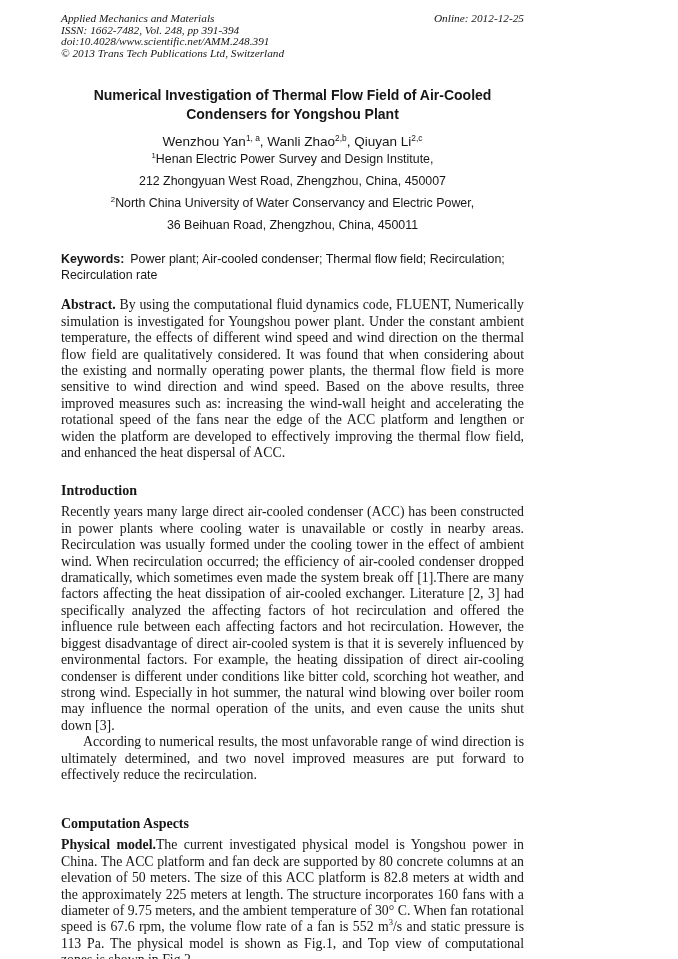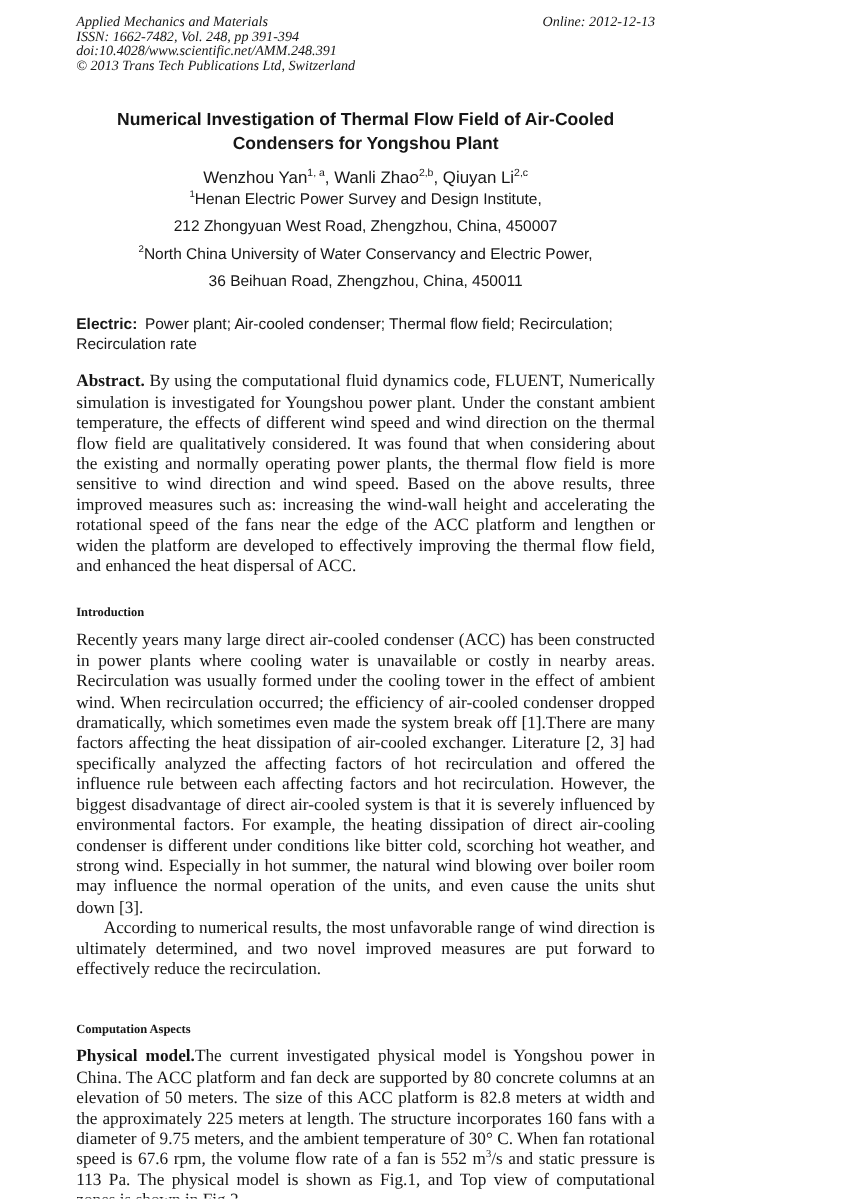--- a/index.html
+++ b/index.html
@@ -61,57 +61,57 @@
   .keywords .kw-label { font-weight: bold; margin-right: 6px; }
   
   .para {
     text-align: justify;
     font-size: 13.8px;
     line-height: 16.4px;
   }
   .abstract { margin-top: 14px; }
   .lead { font-weight: bold; }
   .section-heading {
-    font-size: 10px;
+    font-size: 14px;
     font-weight: bold;
     line-height: 17px;
     margin-top: 21px;
     margin-bottom: 5px;
   }
   .section-heading.computation { margin-top: 32px; }
   .indented { text-indent: 22px; }
 </style>
 </head>
 <body>
 
 <div class="page">
 
   <div class="journal-header">
     <div class="left">
       <div>Applied Mechanics and Materials</div>
       <div>ISSN: 1662-7482, Vol. 248, pp 391-394</div>
       <div>doi:10.4028/www.scientific.net/AMM.248.391</div>
       <div>© 2013 Trans Tech Publications Ltd, Switzerland</div>
     </div>
-    <div class="right">Online: 2012-12-13</div>
+    <div class="right">Online: 2012-12-25</div>
   </div>
 
   <div class="paper-title">Numerical Investigation of Thermal Flow Field of Air-Cooled Condensers for Yongshou Plant</div>
 
   <div class="authors">Wenzhou Yan<sup>1, a</sup>, Wanli Zhao<sup>2,b</sup>, Qiuyan Li<sup>2,c</sup></div>
 
   <div class="affiliations">
     <div class="affil-line"><sup>1</sup>Henan Electric Power Survey and Design Institute,</div>
     <div class="affil-line">212 Zhongyuan West Road, Zhengzhou, China, 450007</div>
     <div class="affil-line"><sup>2</sup>North China University of Water Conservancy and Electric Power,</div>
     <div class="affil-line tight">36 Beihuan Road, Zhengzhou, China, 450011</div>
   </div>
 
   <div class="keywords">
-    <span class="kw-label">Electric:</span><span>Power plant; Air-cooled condenser; Thermal flow field; Recirculation; Recirculation rate</span>
+    <span class="kw-label">Keywords:</span><span>Power plant; Air-cooled condenser; Thermal flow field; Recirculation; Recirculation rate</span>
   </div>
 
   <p class="para abstract"><b class="lead">Abstract.</b> <span>By using the computational fluid dynamics code, FLUENT, Numerically simulation is investigated for Youngshou power plant. Under the constant ambient temperature, the effects of different wind speed and wind direction on the thermal flow field are qualitatively considered. It was found that when considering about the existing and normally operating power plants, the thermal flow field is more sensitive to wind direction and wind speed. Based on the above results, three improved measures such as: increasing the wind-wall height and accelerating the rotational speed of the fans near the edge of the ACC platform and lengthen or widen the platform are developed to effectively improving the thermal flow field, and enhanced the heat dispersal of ACC.</span></p>
 
   <div class="section-heading">Introduction</div>
 
   <p class="para">Recently years many large direct air-cooled condenser (ACC) has been constructed in power plants where cooling water is unavailable or costly in nearby areas. Recirculation was usually formed under the cooling tower in the effect of ambient wind. When recirculation occurred; the efficiency of air-cooled condenser dropped dramatically, which sometimes even made the system break off [1].There are many factors affecting the heat dissipation of air-cooled exchanger. Literature [2, 3] had specifically analyzed the affecting factors of hot recirculation and offered the influence rule between each affecting factors and hot recirculation. However, the biggest disadvantage of direct air-cooled system is that it is severely influenced by environmental factors. For example, the heating dissipation of direct air-cooling condenser is different under conditions like bitter cold, scorching hot weather, and strong wind. Especially in hot summer, the natural wind blowing over boiler room may influence the normal operation of the units, and even cause the units shut down [3].</p>
   <p class="para indented">According to numerical results, the most unfavorable range of wind direction is ultimately determined, and two novel improved measures are put forward to effectively reduce the recirculation.</p>
 
   <div class="section-heading computation">Computation Aspects</div>

